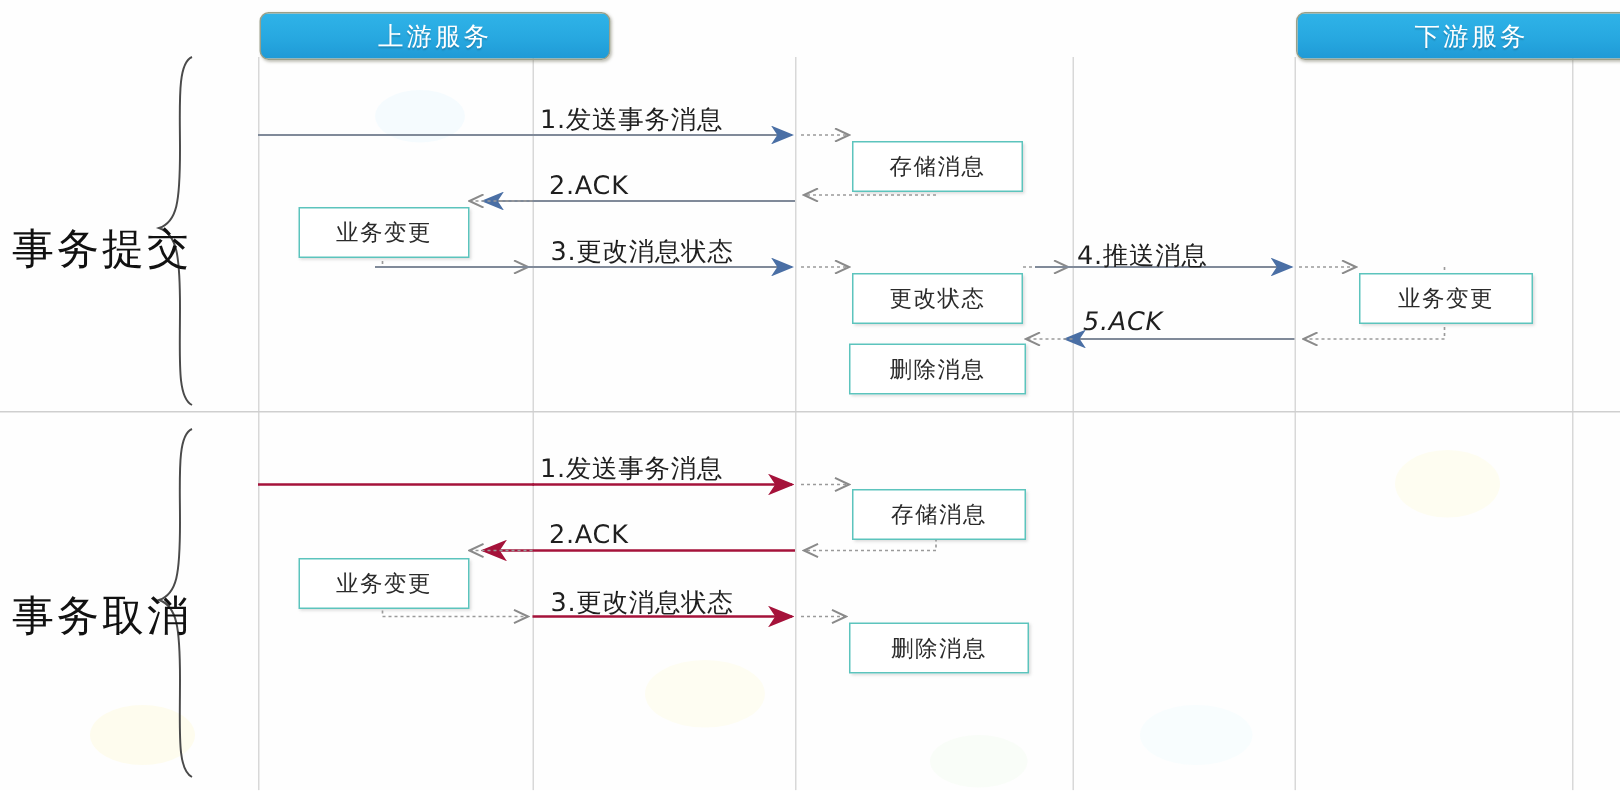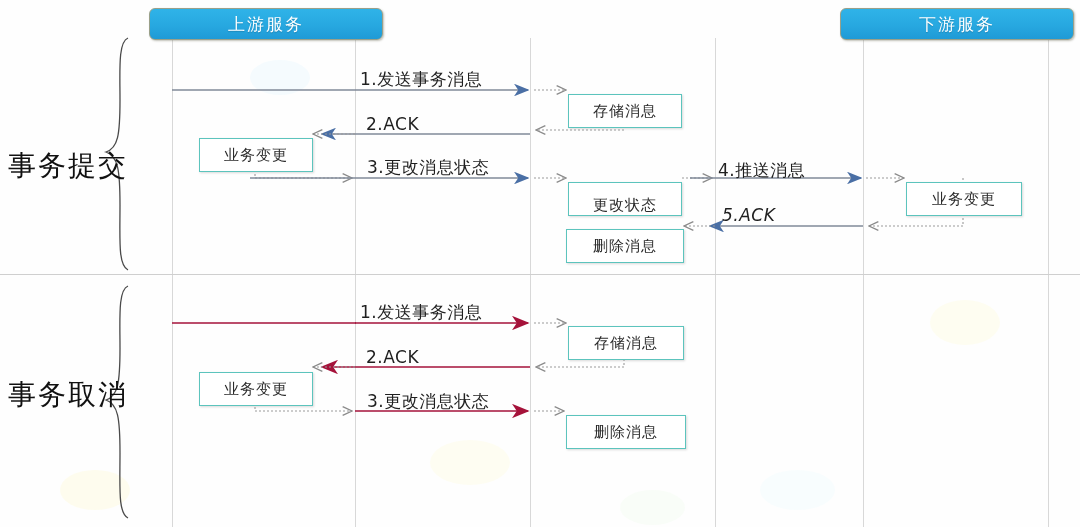--- a/index.html
+++ b/index.html
@@ -43,20 +43,21 @@
     border: 1px solid #9aa089;
     border-radius: 6px;
     box-shadow: 1px 1px 2px rgba(120,120,100,0.45);
     color: #ffffff;
     font-size: 17px;
     letter-spacing: 2px;
     display: flex;
     align-items: center;
     justify-content: center;
     text-shadow: 0 1px 1px rgba(0,0,0,0.18);
+    margin-left: 24px;
   }
 
   
   .act-box {
     position: absolute;
     height: 32px;
     background: #ffffff;
     border: 1.5px solid #5cc4bd;
     display: flex;
     align-items: center;
@@ -194,21 +195,21 @@
     <path d="M128,38 C118,42 120,70 120,100 C120,135 118,148 106,152 C118,156 120,170 120,205 C120,240 118,265 128,270" fill="none" stroke="#4a4a4a" stroke-width="1.3"></path>
     <path d="M128,286 C118,290 120,318 120,348 C120,383 118,396 106,400 C118,404 120,418 120,453 C120,488 118,513 128,518" fill="none" stroke="#4a4a4a" stroke-width="1.3"></path>
   </svg>
 
   <div class="act-box" style="left:568px; top:74px; width:112px;">
     <span>存储消息</span>
   </div>
   <div class="act-box" style="left:199px; top:118px; width:112px;">
     <span>业务变更</span>
   </div>
-  <div class="act-box" style="left:568px; top:162px; width:112px;align-items:flex-end;">
+  <div class="act-box" style="left:568px; top:162px; width:112px;">
     <span>更改状态</span>
   </div>
   <div class="act-box" style="left:906px; top:162px; width:114px;">
     <span>业务变更</span>
   </div>
   <div class="act-box" style="left:566px; top:209px; width:116px;">
     <span>删除消息</span>
   </div>
   <div class="act-box" style="left:568px; top:306px; width:114px;">
     <span>存储消息</span>
@@ -223,15 +224,15 @@
   <div class="msg-label" style="left:360px; top:68px;">1.发送事务消息</div>
   <div class="msg-label" style="left:366px; top:114px;">2.ACK</div>
   <div class="msg-label" style="left:367px; top:156px;">3.更改消息状态</div>
   <div class="msg-label" style="left:718px; top:159px;">4.推送消息</div>
   <div class="msg-label" style="left:722px; top:205px;font-style:italic;">5.ACK</div>
   <div class="msg-label" style="left:360px; top:301px;">1.发送事务消息</div>
   <div class="msg-label" style="left:366px; top:347px;">2.ACK</div>
   <div class="msg-label" style="left:367px; top:390px;">3.更改消息状态</div>
 
   <div class="section-label" style="left:8px; top:147px;">事务提交</div>
-  <div class="section-label" style="left:8px; top:376px;">事务取消</div>
+  <div class="section-label" style="left:8px; top:392px;">事务取消</div>
 
 </div>
 
 </body></html>

